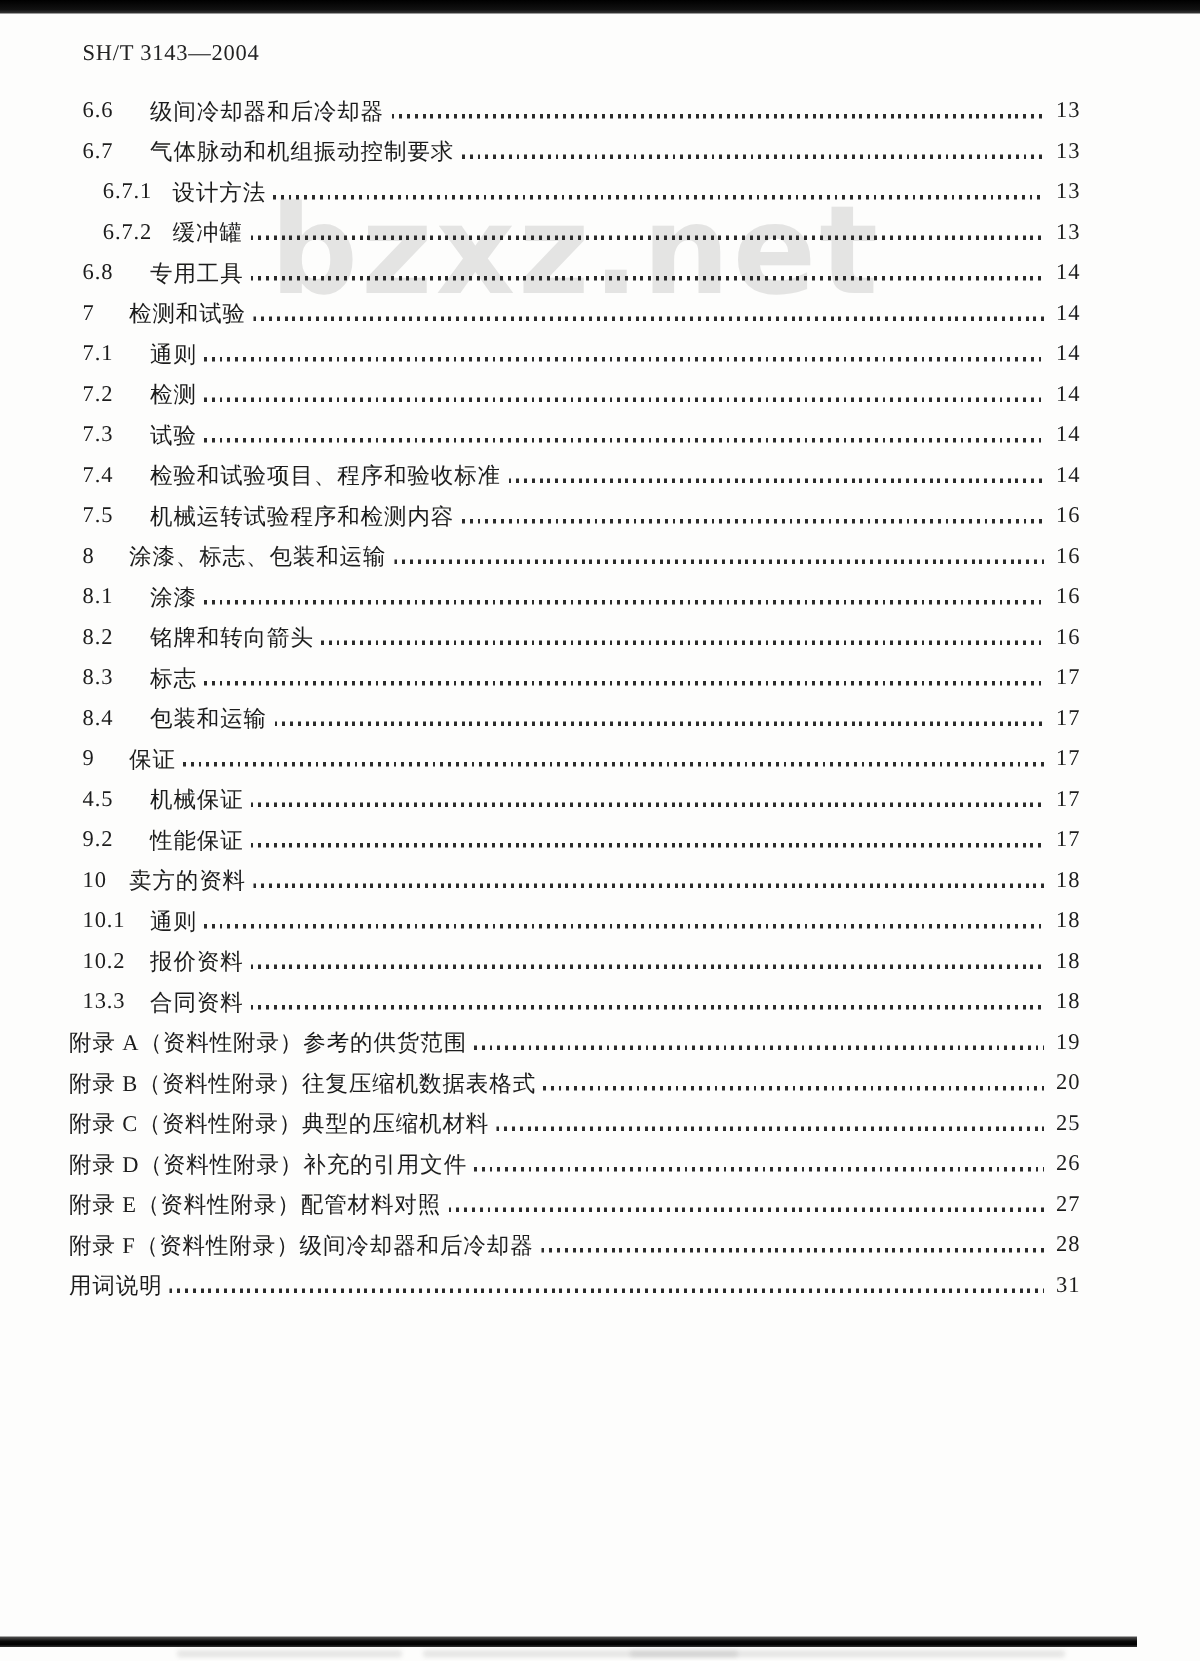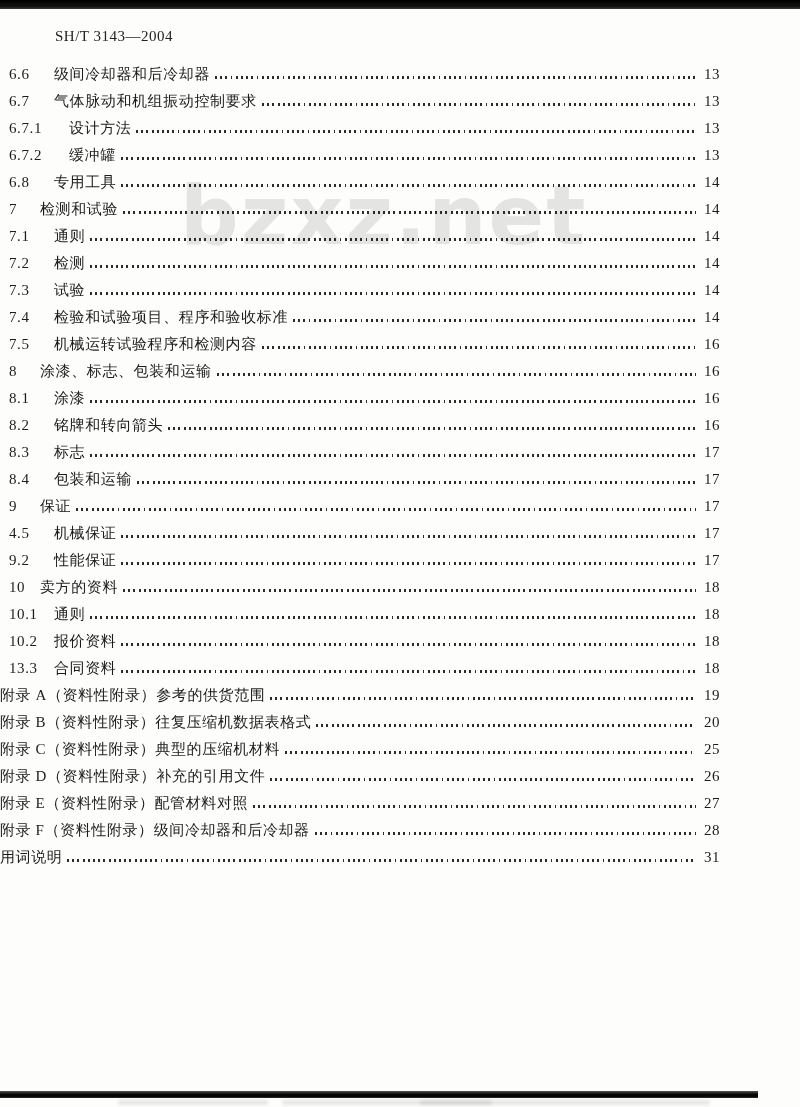--- a/index.html
+++ b/index.html
@@ -23,44 +23,44 @@
   }
   .watermark {
     position: absolute; top: 120px; left: 180px;
     font-family: "DejaVu Sans", sans-serif;
     font-weight: bold;
     font-size: 82px;
     letter-spacing: 2px;
     color: #e4e4e3;
     z-index: 0;
     user-select: none;
-    margin-top: 48px;
   }
   .toc {
     position: absolute; top: 61px; left: 0;
     width: 800px;
+    padding-left: 46px;
     padding-right: 62px;
     z-index: 1;
   }
   .row {
     display: flex;
     align-items: center;
     height: 27px;
     font-size: 15px;
     letter-spacing: 0.6px;
     white-space: nowrap;
   }
   .num {
     flex: none;
     margin-left: 9px;
     font-weight: 500;
   }
   .lvl1 .num { width: 31px; }
   .lvl2 .num { width: 45px; }
-  .lvl3 .num { width: 60px; }
+  .lvl3 .num { width: 60px; text-align: center; }
   .title { flex: none; font-family: Liberation Serif, serif; }
   .leader {
     flex: 1;
     height: 2.6px;
     margin: 0 8px 0 5px;
     transform: translateY(3px);
     background-image: repeating-linear-gradient(
       to right, #2b2b2b 0, #2b2b2b 1.9px, transparent 1.9px, transparent 5.2px);
   }
   .page {

